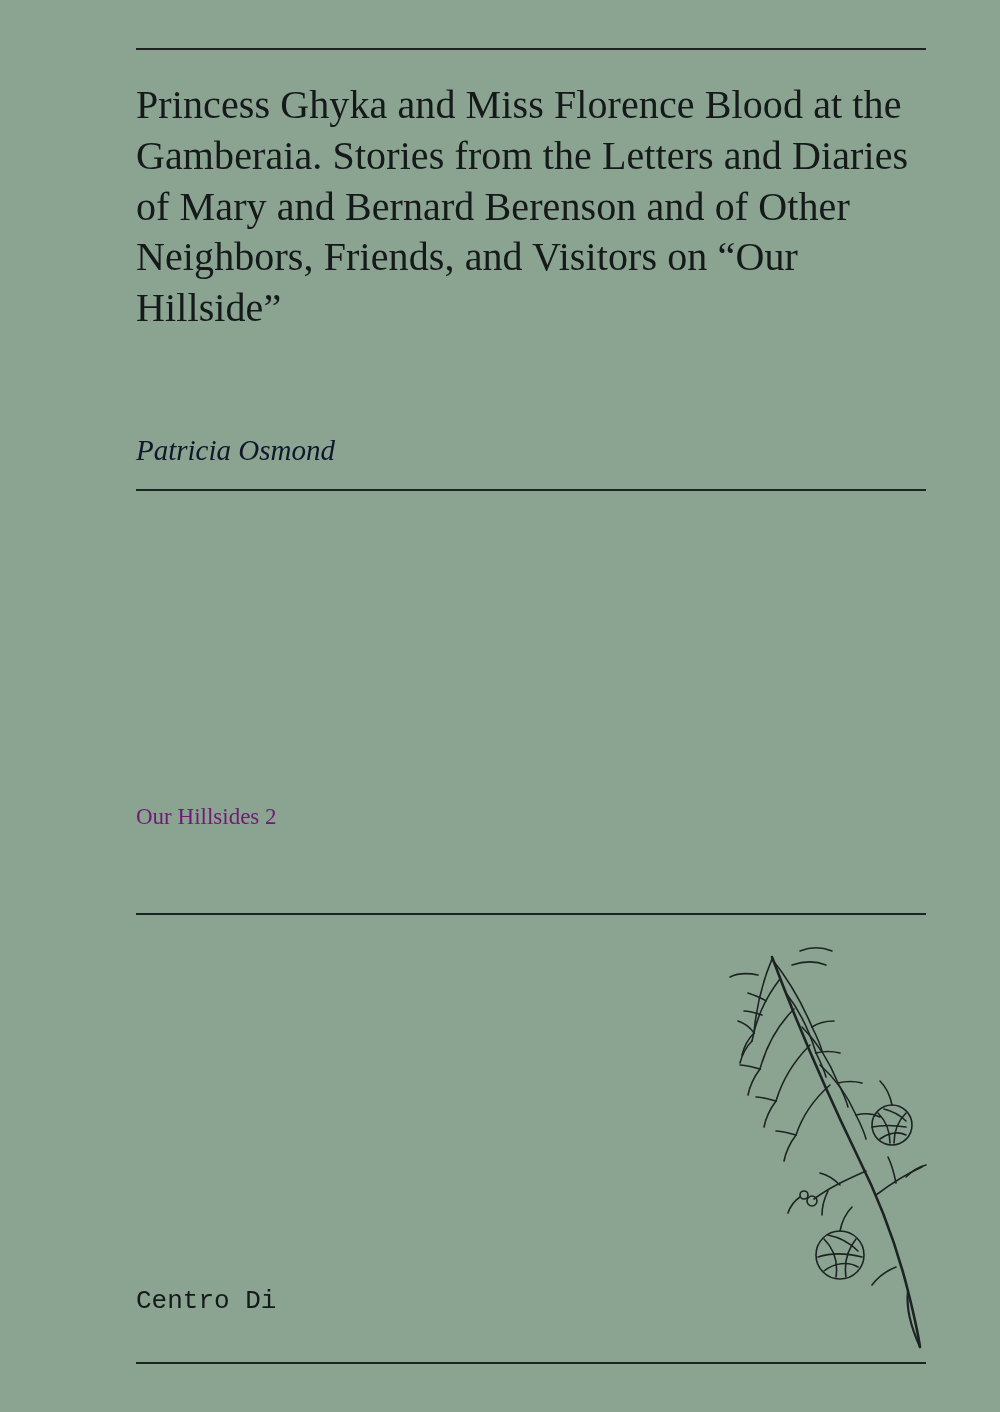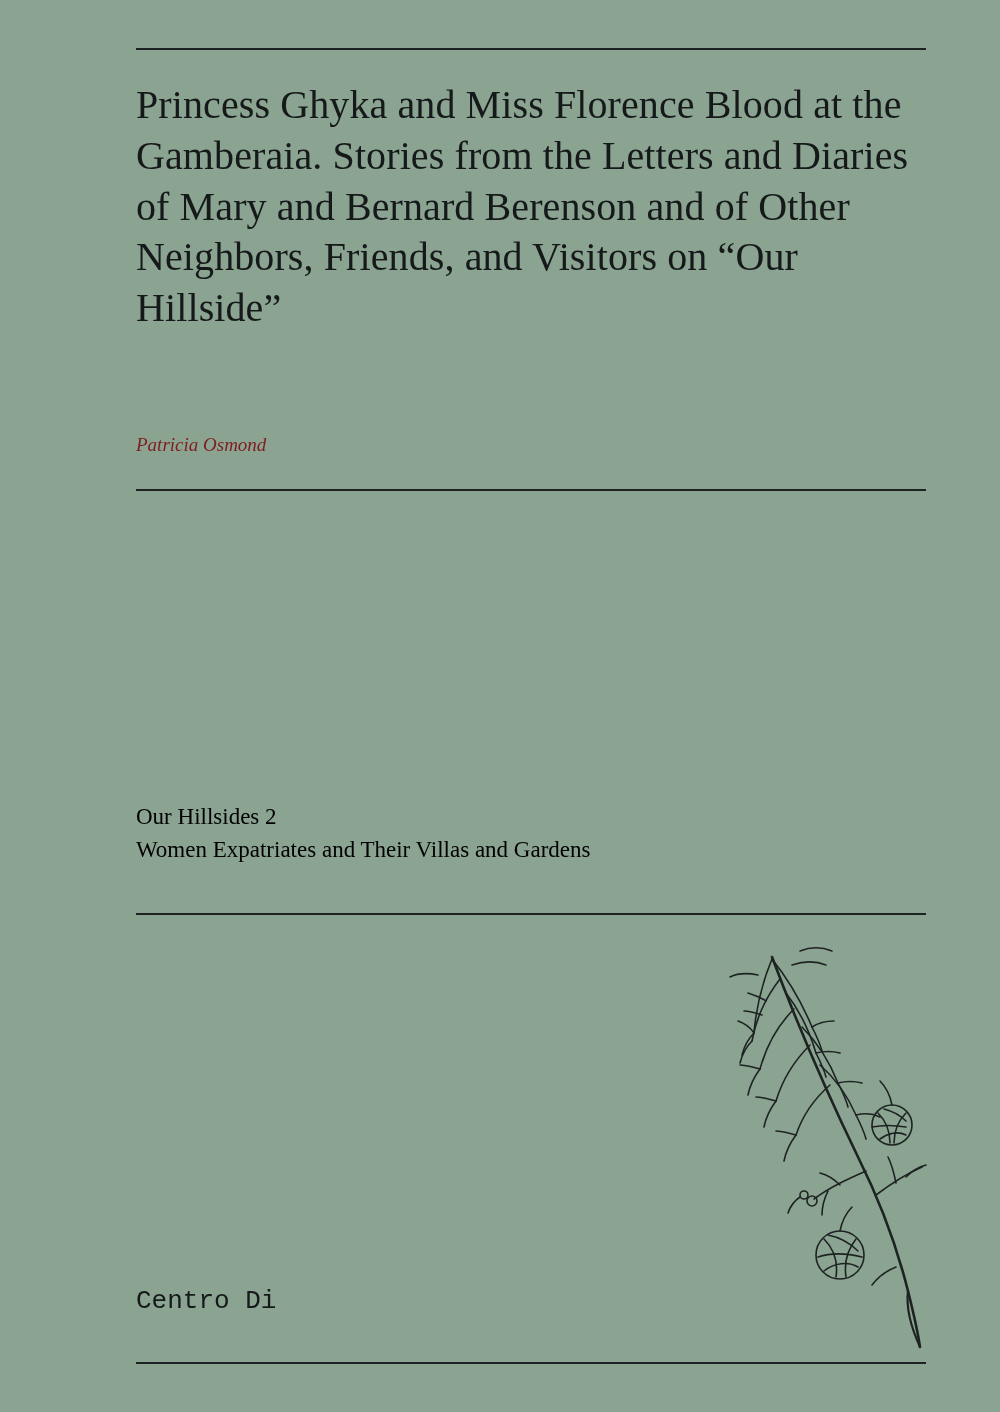--- a/index.html
+++ b/index.html
@@ -51,36 +51,36 @@
     color: #15191a;
   }
 
   
   .author {
     position: absolute;
     left: 136px;
     top: 434px;
     font-family: "Liberation Serif", serif;
     font-style: italic;
-    font-size: 19px;
-    color: #7f1d1d;
+    font-size: 29px;
+    color: #0f172a;
   }
 
   
   .series-block {
     position: absolute;
     left: 136px;
     top: 800px;
     width: 720px;
   }
   .series-line {
     font-family: "Liberation Serif", serif;
     font-size: 23px;
     line-height: 1.45;
-    color: #000000;
+    color: #701a75;
   }
 
   
   .publisher {
     position: absolute;
     left: 136px;
     top: 1286px;
     font-family: Liberation Mono, monospace;
     font-size: 26px;
     color: #15191a;
@@ -110,21 +110,20 @@
   <div class="title-block">
     <h1 class="title">Princess Ghyka and Miss Florence Blood at the Gamberaia. Stories from the Letters and Diaries of Mary and Bernard Berenson and of Other Neighbors, Friends, and Visitors on “Our Hillside”</h1>
   </div>
 
   <div class="author">Patricia Osmond</div>
 
   <div class="rule rule-author"></div>
 
   <div class="series-block">
     <div class="series-line">Our Hillsides 2</div>
-    <div class="series-line">Women Expatriates and Their Villas and Gardens</div>
   </div>
 
   <div class="rule rule-series"></div>
 
   <div class="botanical">
     <svg viewBox="0 0 250 420" xmlns="http://www.w3.org/2000/svg" fill="none" stroke="#1d2322" stroke-width="1.6" stroke-linecap="round" stroke-linejoin="round">
 
       <path d="M72 22 C96 86 128 160 158 222 C178 262 196 308 208 356 C214 380 218 398 220 412" stroke-width="2.6"></path>
 
       <path d="M72 24 C62 48 56 74 54 98"></path>

